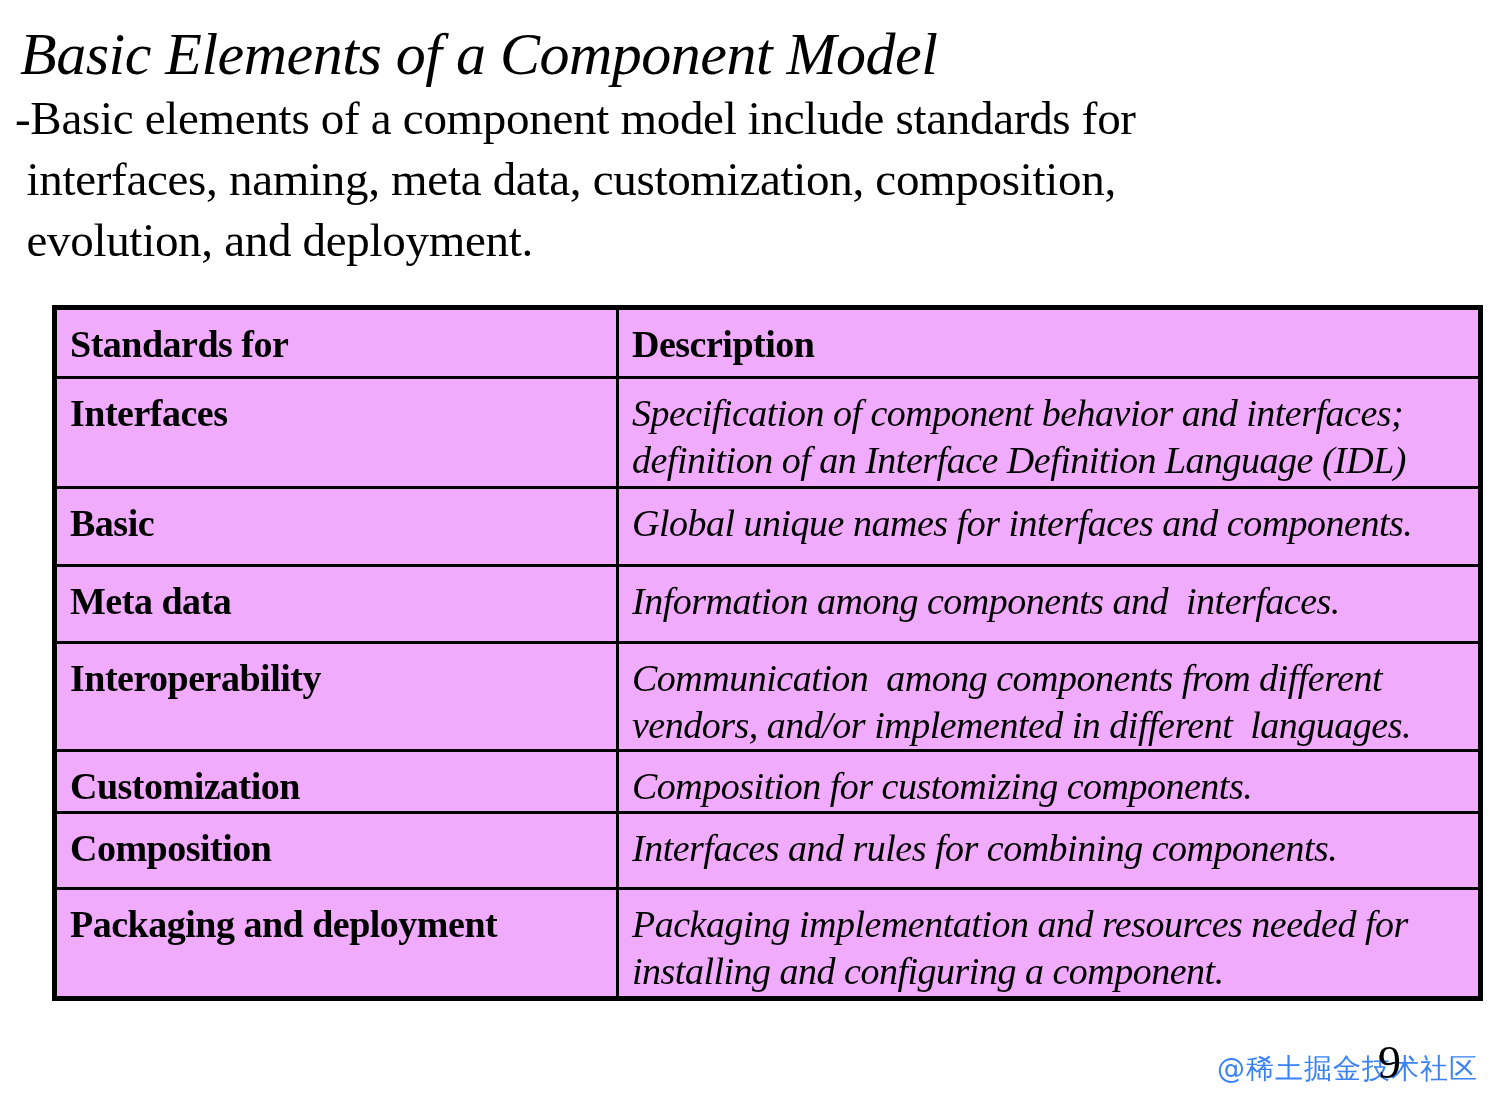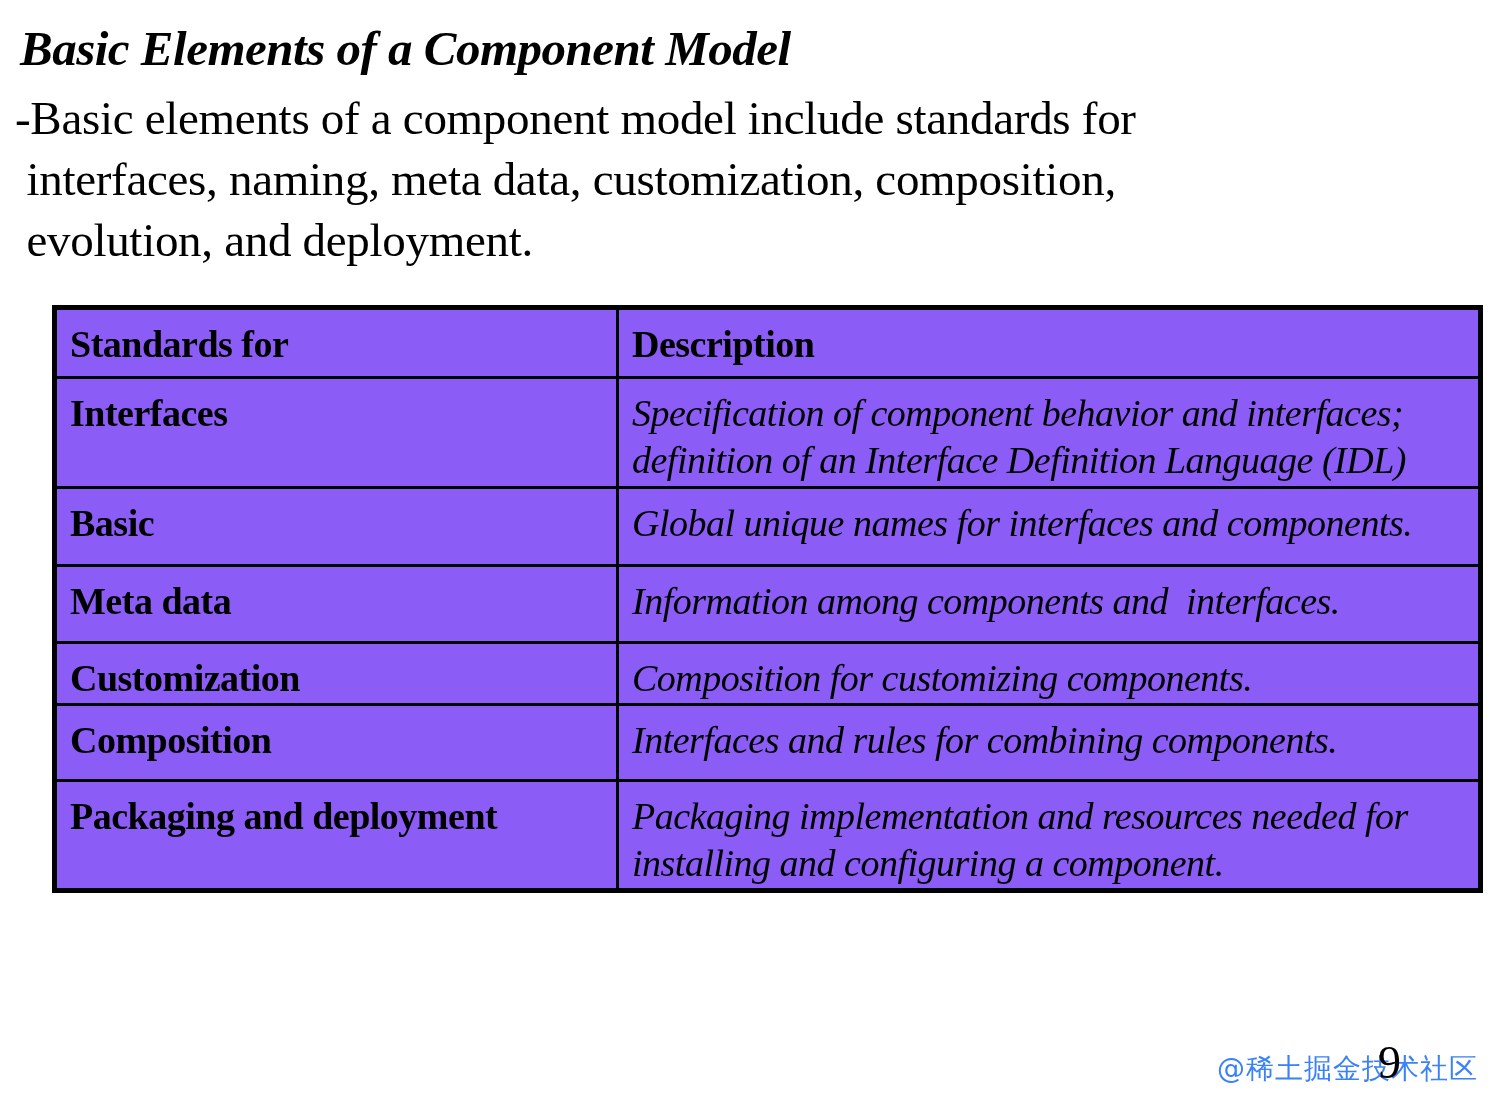--- a/index.html
+++ b/index.html
@@ -9,22 +9,22 @@
     color: #000000;
     font-family: "Liberation Serif", serif;
     position: relative;
     overflow: hidden;
   }
   .slide { position: absolute; inset: 0; background: #ffffff; }
 
   .title {
     position: absolute;
     left: 20px; top: 20px;
-    font-size: 49px;
-    font-weight: bold;
+    font-size: 60px;
+    font-weight: normal;
     font-style: italic;
     letter-spacing: -0.5px;
     white-space: nowrap;
   }
 
   .intro {
     position: absolute;
     left: 15px; top: 88px;
     font-size: 47px;
     line-height: 61px;
@@ -32,21 +32,21 @@
     letter-spacing: -0.3px;
   }
 
   table.standards {
     position: absolute;
     left: 52px; top: 305px;
     width: 1426px;
     table-layout: fixed;
     border-collapse: collapse;
     border: 5px solid #000;
-    background: #8b5cf6;
+    background: #f0abfc;
   }
   col.c-standard { width: 563px; }
   col.c-description { width: 863px; }
   table.standards th,
   table.standards td {
     border: 3px solid #000;
     vertical-align: top;
     text-align: left;
     padding: 11px 10px 0 13px;
     font-size: 38px;
@@ -106,20 +106,25 @@
 definition of an Interface Definition Language (IDL)</td>
       </tr>
       <tr style="height:78px;">
         <td class="label">Basic</td>
         <td class="desc">Global unique names for interfaces and components.</td>
       </tr>
       <tr style="height:77px;">
         <td class="label">Meta data</td>
         <td class="desc">Information among components and  interfaces.</td>
       </tr>
+      <tr style="height:108px;">
+        <td class="label">Interoperability</td>
+        <td class="desc">Communication  among components from different
+vendors, and/or implemented in different  languages.</td>
+      </tr>
       <tr style="height:62px;">
         <td class="label">Customization</td>
         <td class="desc">Composition for customizing components.</td>
       </tr>
       <tr style="height:76px;">
         <td class="label">Composition</td>
         <td class="desc">Interfaces and rules for combining components.</td>
       </tr>
       <tr style="height:110px;">
         <td class="label">Packaging and deployment</td>

